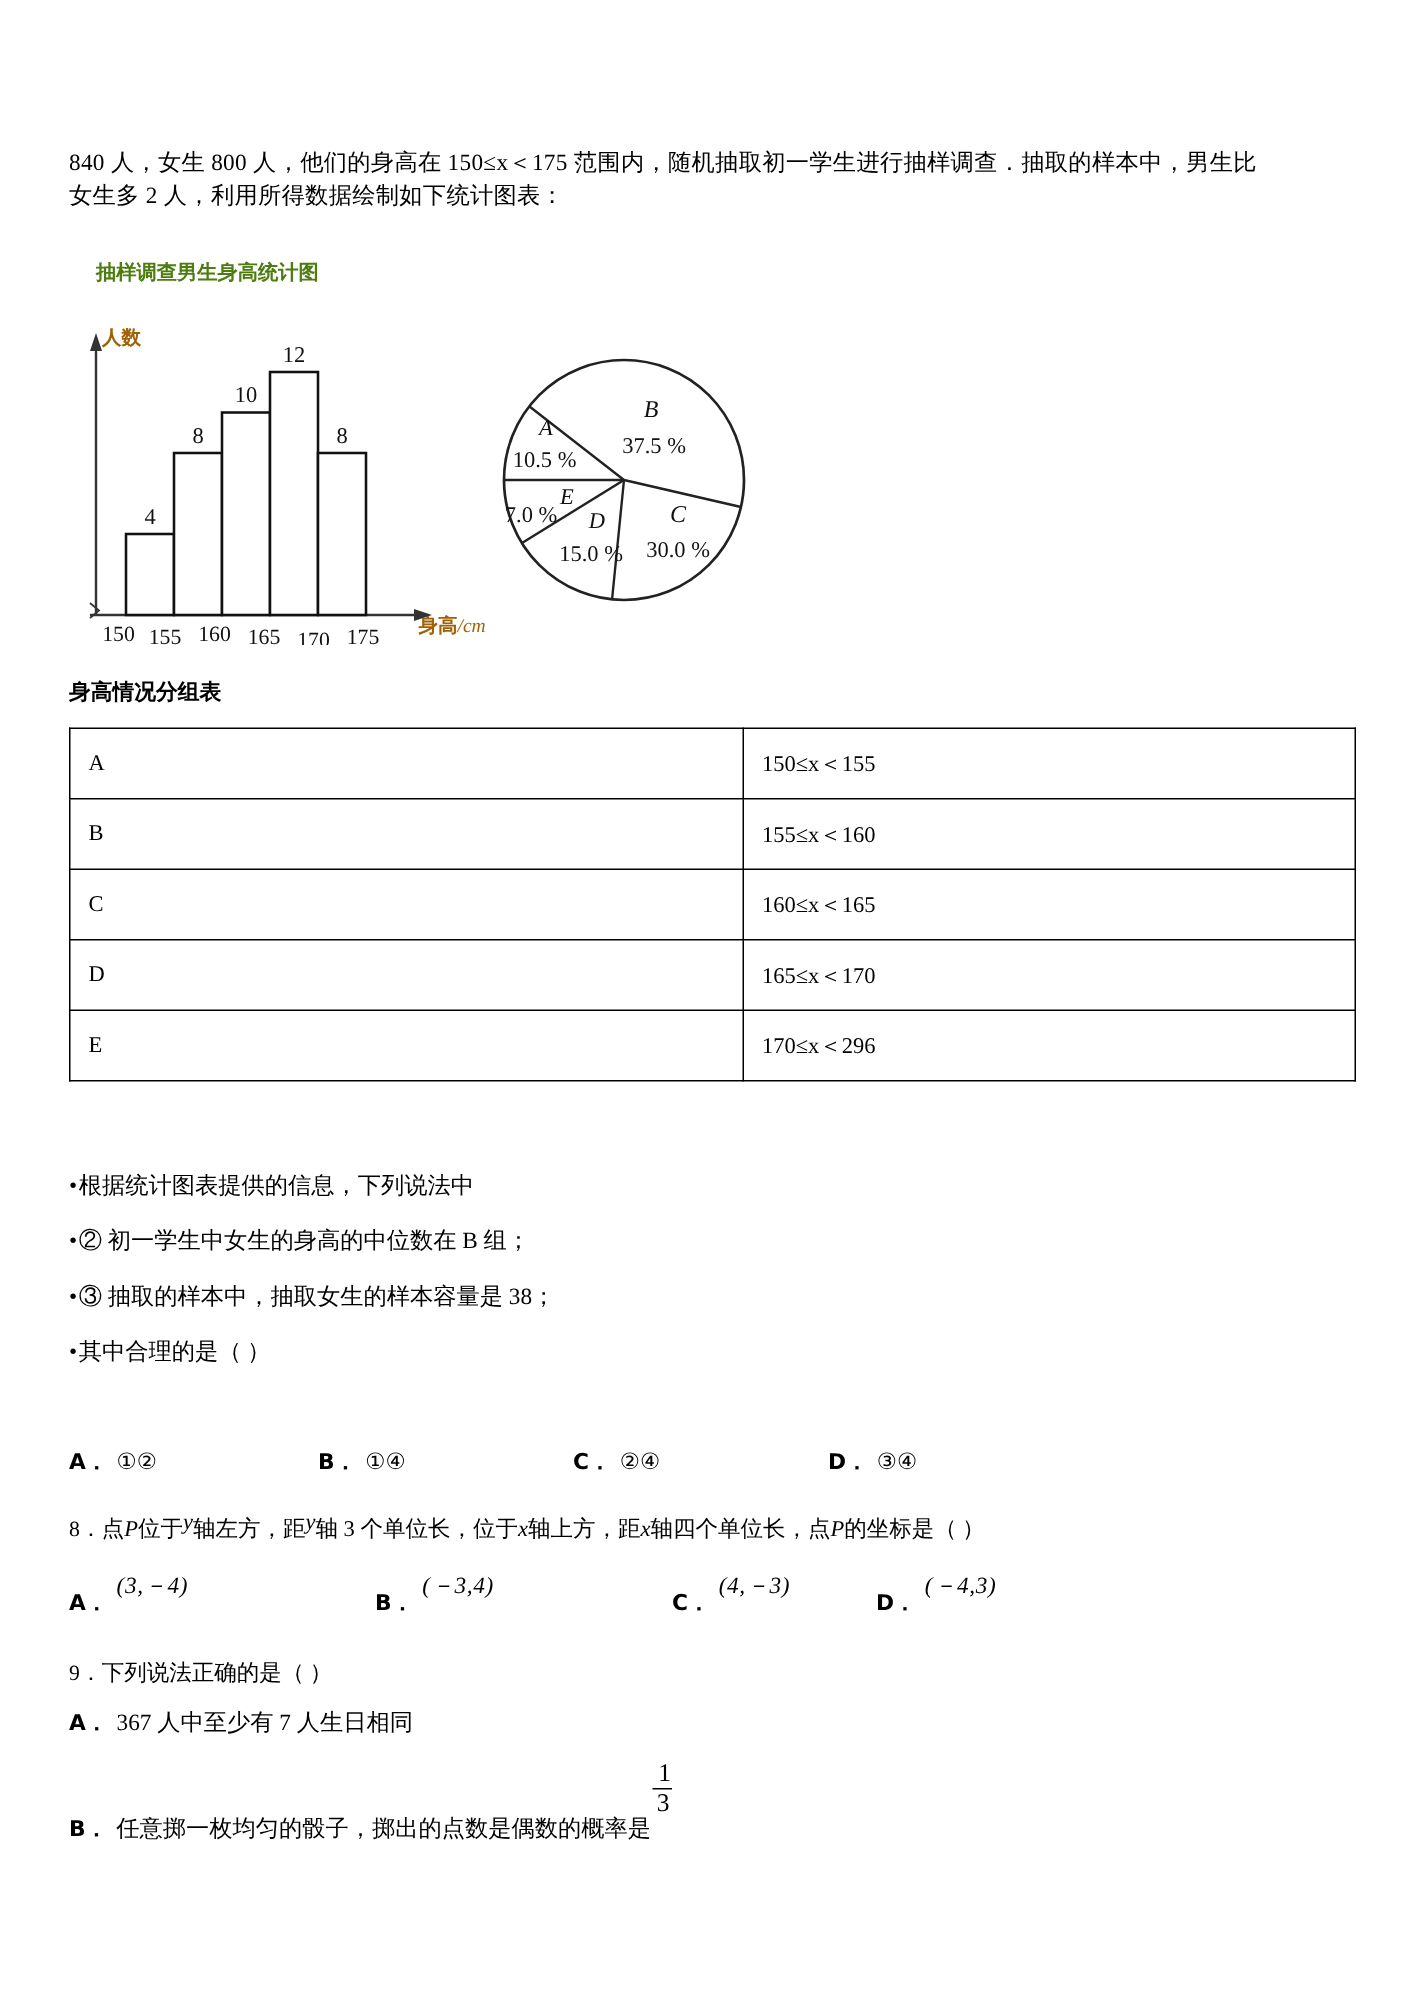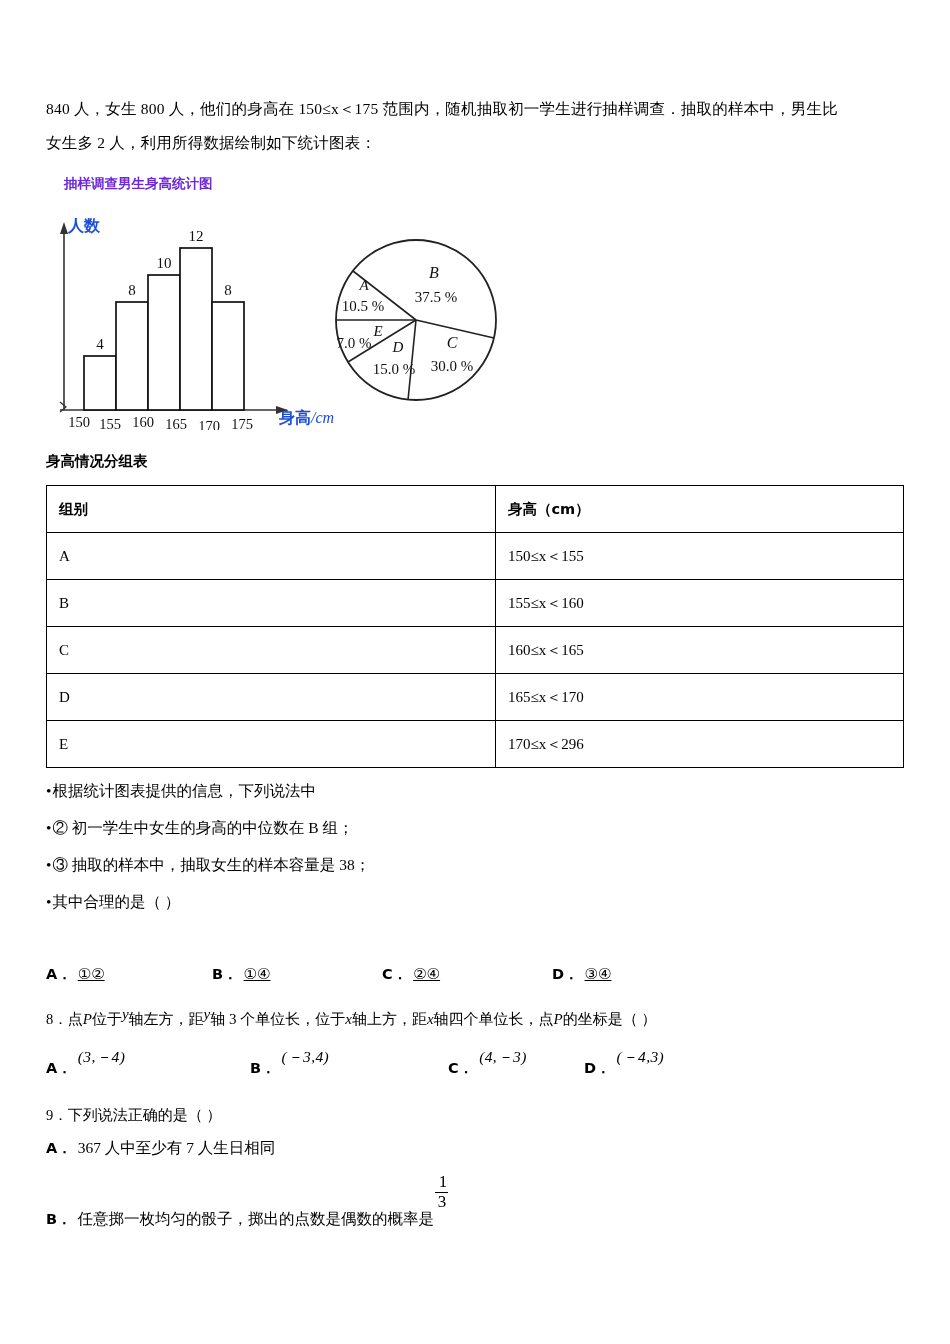--- a/index.html
+++ b/index.html
@@ -26,52 +26,52 @@
   .para {
     position: absolute;
     font-size: 15.5px;
     line-height: 40px;
     letter-spacing: 0.2px;
     white-space: nowrap;
   }
 
   
   #stem-line-1 { left: 46px; top: 89px; width: 880px; }
-  #stem-line-2 { left: 46px; top: 123px; width: 880px; }
+  #stem-line-2 { left: 46px; top: 111px; width: 880px; }
 
   
   #figure-block {
     position: absolute;
     left: 46px;
     top: 168px;
     width: 520px;
     height: 268px;
   }
   .fig-title {
     position: absolute;
-    font-family: Liberation Sans, sans-serif;
+    font-family: Liberation Mono, monospace;
     font-weight: 700;
     font-size: 13.5px;
     line-height: 19px;
-    color: #6d28d9;
+    color: #4d7c0f;
     white-space: pre-line;
     text-align: left;
   }
   #bar-chart-title { left: 18px; top: 6px; }
   #pie-chart-title { left: 255px; top: 2px; }
 
   #bar-chart { position: absolute; left: 0px; top: 42px; width: 275px; height: 220px; }
   #pie-chart { position: absolute; left: 270px; top: 60px; width: 200px; height: 185px; }
 
   .axis-name {
     position: absolute;
     font-family: "DejaVu Sans", "Liberation Sans", sans-serif;
     font-weight: 700;
-    font-size: 16px;
-    color: #1d4ed8;
+    font-size: 13px;
+    color: #a16207;
   }
   #y-axis-name { left: 22px; top: 48px; }
   #x-axis-name { left: 233px; top: 240px; font-style: normal; }
   #x-axis-name i { font-family: "Liberation Serif", serif; font-style: italic; font-weight: 400;}
 
   
   #table-heading {
     position: absolute;
     left: 46px;
     top: 452px;
@@ -220,21 +220,21 @@
     top: -22px;
     left: 1px;
   }
   .frac .deno {
     display: block;
     font-size: 17px;
     position: relative;
     top: -22px;
     left: 1px;
   }
-  .circled { font-family: "DejaVu Sans", sans-serif; font-size: 15px; text-decoration: underline; }
+  .circled { font-family: "DejaVu Sans", sans-serif; font-size: 15px; }
 </style>
 </head>
 <body>
 
 <div class="page">
 
   <div class="para" id="stem-line-1">840 人，女生 800 人，他们的身高在 150≤x＜175 范围内，随机抽取初一学生进行抽样调查．抽取的样本中，男生比</div>
   <div class="para" id="stem-line-2">女生多 2 人，利用所得数据绘制如下统计图表：</div>
 
   <div id="figure-block">
@@ -301,24 +301,20 @@
       <text x="62" y="108" font-family="Liberation Serif, serif" font-style="italic" font-size="15" text-anchor="middle" fill="#111">E</text>
       <text x="38" y="120" font-family="Liberation Serif, serif" font-size="15" text-anchor="middle" fill="#111">7.0 %</text>
     </svg>
   </div>
 
   <div id="table-heading">身高情况分组表</div>
 
   <table id="group-table">
     <tbody>
       <tr>
-        <td class="col-a hdr">组别</td>
-        <td class="hdr">身高（cm）</td>
-      </tr>
-      <tr>
         <td class="col-a">A</td>
         <td>150≤x＜155</td>
       </tr>
       <tr>
         <td class="col-a">B</td>
         <td>155≤x＜160</td>
       </tr>
       <tr>
         <td class="col-a">C</td>
         <td>160≤x＜165</td>

